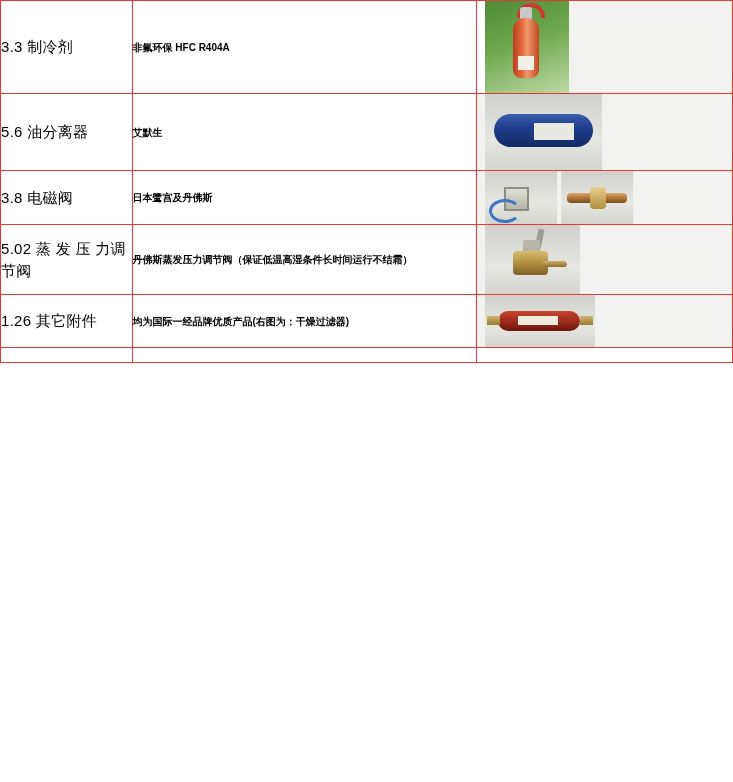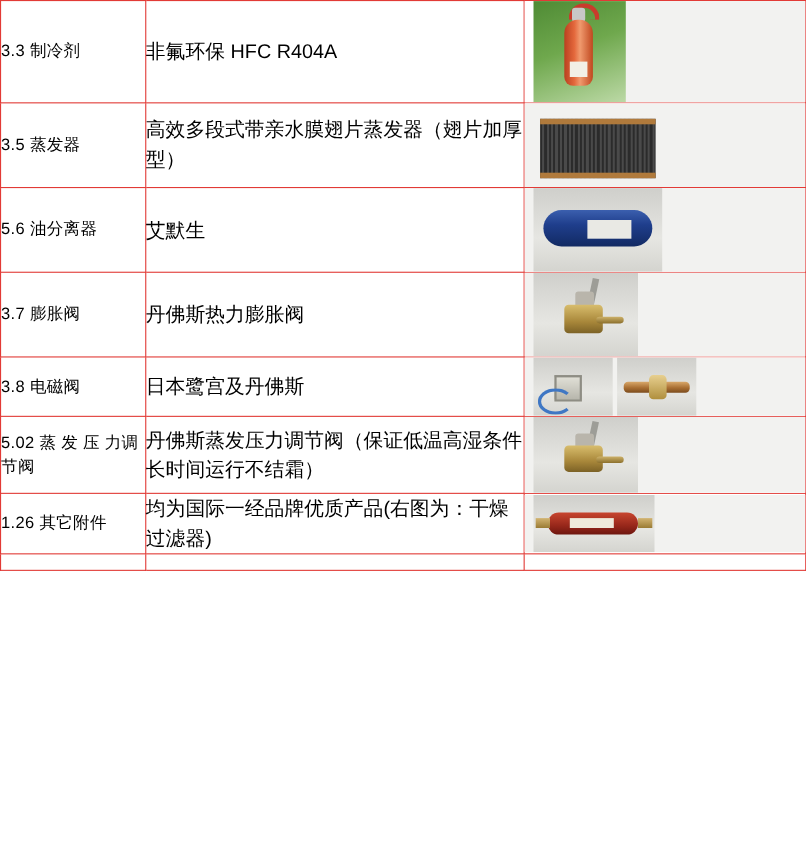--- a/index.html
+++ b/index.html
@@ -35,22 +35,23 @@
     width: 255px;
   }
   .cell-code {
     padding: 6px 8px 6px 10px;
     font-size: 15px;
     line-height: 1.45;
     letter-spacing: 0.3px;
   }
   .cell-desc {
     padding: 6px 10px 6px 12px;
-    font-size: 18px;
+    font-size: 10px;
     line-height: 1.5;
+    font-weight: bold;
   }
   .cell-img {
     padding: 0;
     vertical-align: top;
   }
   .imgbox {
     position: relative;
     width: 100%;
     overflow: hidden;
     background: #ffffff;
@@ -289,62 +290,35 @@
         <div class="photo" style="left:8px;top:0;width:84px;height:92px;">
           <div class="bottle-hook"></div>
           <div class="bottle-neck"></div>
           <div class="bottle"></div>
         </div>
       </div>
     </td>
   </tr>
 
 
-  <tr>
-    <td class="cell-code">3.5 蒸发器</td>
-    <td class="cell-desc">高效多段式带亲水膜翅片蒸发器（翅片加厚型）</td>
-    <td class="cell-img">
-      <div class="imgbox" style="height:76px;">
-        <div class="photo ph-bg-white" style="left:0;top:0;width:255px;height:76px;"></div>
-        <div class="photo" style="left:8px;top:0;width:117px;height:76px;">
-          <div class="evap"></div>
-        </div>
-      </div>
-    </td>
-  </tr>
 
   <tr>
     <td class="cell-code">5.6 油分离器</td>
     <td class="cell-desc">艾默生</td>
     <td class="cell-img">
       <div class="imgbox" style="height:76px;">
         <div class="photo ph-bg-white" style="left:0;top:0;width:255px;height:76px;"></div>
         <div class="photo ph-bg-grey" style="left:8px;top:0;width:117px;height:76px;">
           <div class="cyl-blue"></div>
           <div class="cyl-label"></div>
         </div>
       </div>
     </td>
   </tr>
 
-  <tr>
-    <td class="cell-code">3.7 膨胀阀</td>
-    <td class="cell-desc">丹佛斯热力膨胀阀</td>
-    <td class="cell-img">
-      <div class="imgbox" style="height:76px;">
-        <div class="photo ph-bg-white" style="left:0;top:0;width:255px;height:76px;"></div>
-        <div class="photo ph-bg-grey" style="left:8px;top:0;width:95px;height:76px;">
-          <div class="valve-tube"></div>
-          <div class="valve-cap"></div>
-          <div class="valve-body"></div>
-          <div class="valve-out"></div>
-        </div>
-      </div>
-    </td>
-  </tr>
 
   <tr>
     <td class="cell-code">3.8 电磁阀</td>
     <td class="cell-desc">日本鹭宫及丹佛斯</td>
     <td class="cell-img">
       <div class="imgbox" style="height:53px;">
         <div class="photo ph-bg-white" style="left:0;top:0;width:255px;height:53px;"></div>
         <div class="photo ph-bg-grey" style="left:8px;top:0;width:72px;height:53px;">
           <div class="sol-coil"></div>
           <div class="sol-wire"></div>

